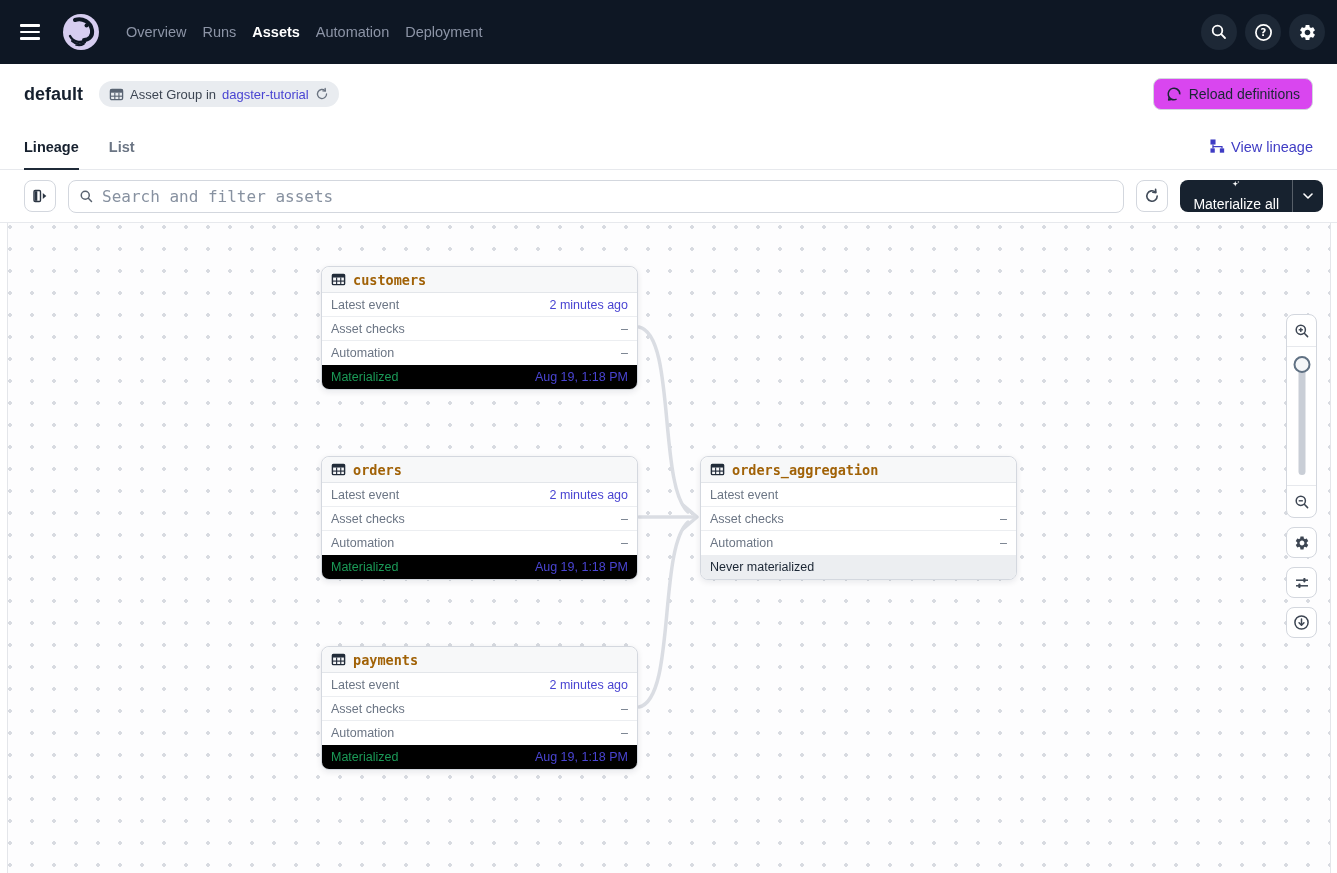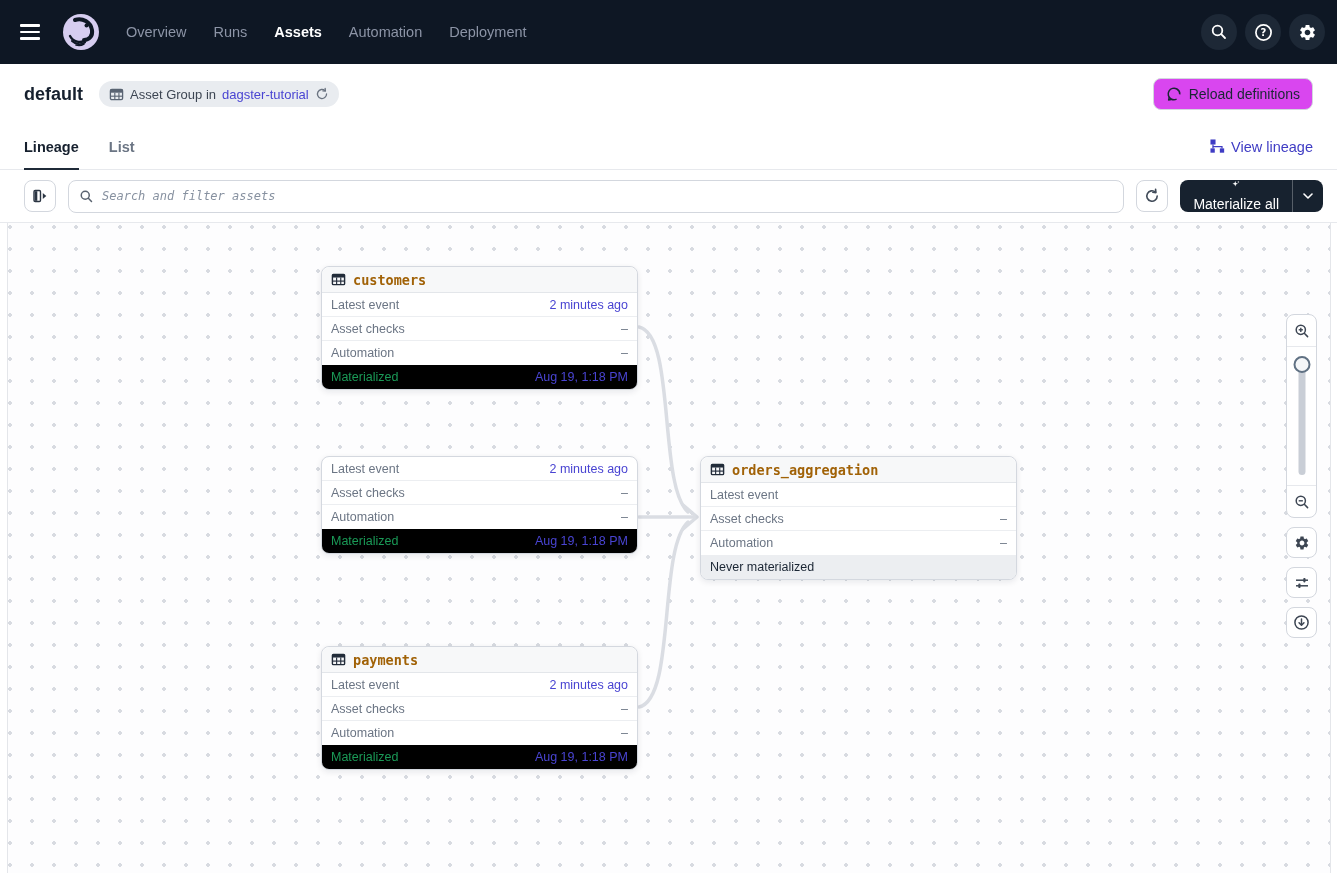--- a/index.html
+++ b/index.html
@@ -6,21 +6,21 @@
   html,body { width:1337px; height:873px; overflow:hidden; background:#fff;
     font-family:"Liberation Sans", sans-serif; }
 
   
   .navbar { position:absolute; left:0; top:0; width:1337px; height:64px;
     background:#0e1724; display:flex; align-items:center; padding:0 12px 0 20px; }
   .hamburger { width:28px; height:28px; display:flex; flex-direction:column;
     justify-content:center; gap:4px; cursor:pointer; margin-right:14px; }
   .hamburger span { display:block; width:20px; height:2.5px; background:#fff; border-radius:1px; }
   .logo { width:38px; height:38px; margin-right:26px; cursor:pointer; }
-  .nav-items { display:flex; align-items:center; gap:27px; }
+  .nav-items { display:flex; align-items:center; gap:16px; }
   .nav-item { color:#8c94a6; font-size:14.5px; font-weight:500; cursor:pointer; }
   .nav-item.active { color:#ffffff; font-weight:700; }
   .nav-spacer { flex:1; }
   .nav-actions { display:flex; align-items:center; gap:8px; }
   .nav-circle { width:36px; height:36px; border-radius:50%; background:#1d2836;
     display:flex; align-items:center; justify-content:center; cursor:pointer; }
 
   
   .header { position:absolute; left:0; top:64px; width:1337px; height:60px;
     background:#fff; display:flex; align-items:center; padding:0 24px; }
@@ -48,21 +48,21 @@
 
   
   .toolbar { position:absolute; left:0; top:170px; width:1337px; height:53px;
     background:#fff; border-bottom:1px solid #e7e9ed; display:flex; align-items:center;
     gap:12px; padding:0 14px 0 24px; }
   .btn-sq { width:32px; height:32px; border:1px solid #d3d7de; border-radius:8px;
     background:#fff; display:flex; align-items:center; justify-content:center; cursor:pointer; flex:none; }
   .searchbox { flex:1; height:33px; border:1px solid #d3d7de; border-radius:8px;
     display:flex; align-items:center; gap:8px; padding:0 10px; background:#fff; }
   .searchbox input { border:none; outline:none; flex:1; font-family:"DejaVu Sans Mono", monospace;
-    font-size:12px; color:#4c1d95; background:transparent;font-style:italic; }
+    font-size:16px; color:#4c1d95; background:transparent; }
   .searchbox input::placeholder { color:#8791a0; }
   .mat-group { display:flex; flex:none; cursor:pointer; }
   .mat-main { height:32px; background:#17222f; border-radius:8px 0 0 8px; display:flex;
     align-items:center; gap:8px; padding:0 13px; color:#fff; font-size:14px; font-weight:500;flex-direction:column; }
   .mat-caret { height:32px; width:31px; background:#17222f; border-radius:0 8px 8px 0;
     border-left:1px solid rgba(255,255,255,.28); display:flex; align-items:center; justify-content:center; }
 
   
   .canvas { position:absolute; left:7px; top:223px; width:1324px; height:650px;
     border-left:1px solid #e4e6ea; border-right:1px solid #e4e6ea; background-color:#fdfdfe;
@@ -270,20 +270,30 @@
       <span class="an-label">Automation</span>
       <span class="an-val">–</span>
     </div>
     <div class="an-status materialized">
       <span class="an-label">Materialized</span>
       <span class="an-val">Aug 19, 1:18 PM</span>
     </div>
   </div>
 
   <div class="asset-node" style="left:313px; top:233px;">
+    <div class="an-header">
+      <svg width="15" height="15" viewBox="0 0 16 16">
+        <rect x="1.5" y="2.5" width="13" height="11" rx="1" fill="none" stroke="#222c3a" stroke-width="1.5"></rect>
+        <rect x="1.5" y="2.5" width="13" height="3.4" fill="#222c3a"></rect>
+        <line x1="6" y1="5.9" x2="6" y2="13.5" stroke="#222c3a" stroke-width="1.2"></line>
+        <line x1="10.4" y1="5.9" x2="10.4" y2="13.5" stroke="#222c3a" stroke-width="1.2"></line>
+        <line x1="1.5" y1="9.7" x2="14.5" y2="9.7" stroke="#222c3a" stroke-width="1.2"></line>
+      </svg>
+      <span class="an-name">orders</span>
+    </div>
     <div class="an-row">
       <span class="an-label">Latest event</span>
       <span class="an-val link">2 minutes ago</span>
     </div>
     <div class="an-row">
       <span class="an-label">Asset checks</span>
       <span class="an-val">–</span>
     </div>
     <div class="an-row" style="border-bottom:none;">
       <span class="an-label">Automation</span>

